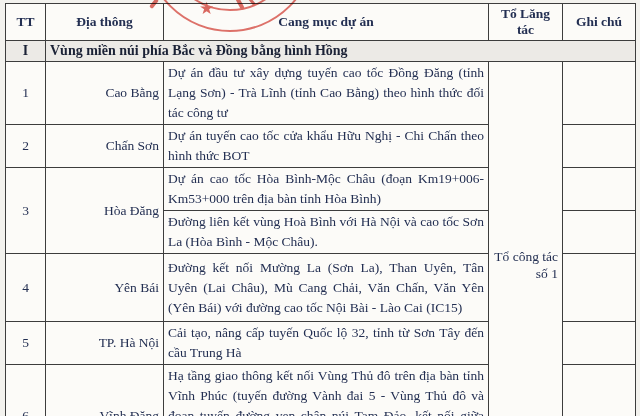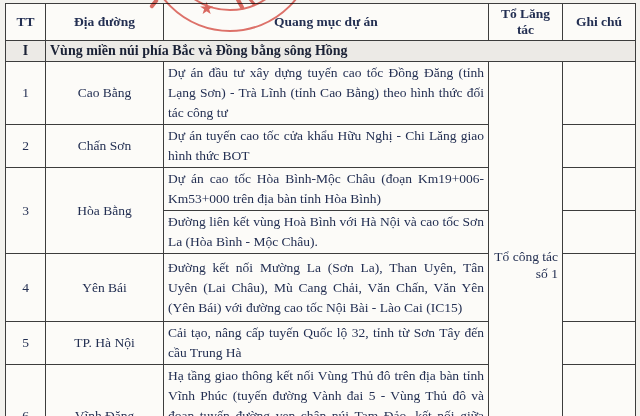--- a/index.html
+++ b/index.html
@@ -41,21 +41,21 @@
   }
   tr.section-row td{
     background:#eceae6;
     font-weight:bold;
     color:#1b2236;
     font-size:14px;
     height:18px;
     padding:1px 4px;
   }
   td.cell-num{text-align:center;color:#26324f;}
-  td.cell-locality{text-align:center;color:#26324f;}
+  td.cell-locality{text-align:right;color:#26324f;}
   td.cell-project{
     text-align:justify;
     vertical-align:top;
     line-height:20px;
     padding:2px 7px 1px 8px;
     color:#243154;
   }
   td.cell-taskforce{
     text-align:right;
     line-height:17px;
@@ -105,48 +105,48 @@
     <colgroup>
       <col style="width:40px">
       <col style="width:118px">
       <col style="width:325px">
       <col style="width:74px">
       <col style="width:73px">
     </colgroup>
     <thead>
       <tr>
         <th>TT</th>
-        <th>Địa đường</th>
-        <th>Quang mục dự án</th>
+        <th>Địa thông</th>
+        <th>Cang mục dự án</th>
         <th>Tổ Lăng tác</th>
         <th>Ghi chú</th>
       </tr>
     </thead>
     <tbody>
       <tr class="section-row">
         <td class="sec-num">I</td>
-        <td colspan="4">Vùng miền núi phía Bắc và Đồng bằng sông Hồng</td>
+        <td colspan="4">Vùng miền núi phía Bắc và Đồng bằng hình Hồng</td>
       </tr>
 
       <tr style="height: 57px;">
           <td class="cell-num" rowspan="1">1</td>
           <td class="cell-locality" rowspan="1">Cao Bằng</td>
           <td class="cell-project">Dự án đầu tư xây dựng tuyến cao tốc Đồng Đăng (tỉnh Lạng Sơn) - Trà Lĩnh (tỉnh Cao Bằng) theo hình thức đối tác công tư</td>
           <td class="cell-taskforce" rowspan="7">Tổ công tác số 1</td>
           <td class="cell-note"></td>
         </tr>
         <tr style="height: 34px;">
           <td class="cell-num" rowspan="1">2</td>
           <td class="cell-locality" rowspan="1">Chấn Sơn</td>
-          <td class="cell-project">Dự án tuyến cao tốc cửa khẩu Hữu Nghị - Chi Lăng giao hình thức BOT</td>
+          <td class="cell-project">Dự án tuyến cao tốc cửa khẩu Hữu Nghị - Chi Chấn theo hình thức BOT</td>
           <td class="cell-note"></td>
         </tr>
         <tr style="height: 33px;">
           <td class="cell-num" rowspan="2">3</td>
-          <td class="cell-locality" rowspan="2">Hòa Bằng</td>
+          <td class="cell-locality" rowspan="2">Hòa Đăng</td>
           <td class="cell-project">Dự án cao tốc Hòa Bình-Mộc Châu (đoạn Km19+006-Km53+000 trên địa bàn tỉnh Hòa Bình)</td>
           <td class="cell-note"></td>
         </tr>
         <tr style="height: 32px;">
           <td class="cell-project">Đường liên kết vùng Hoà Bình với Hà Nội và cao tốc Sơn La (Hòa Bình - Mộc Châu).</td>
           <td class="cell-note"></td>
         </tr>
         <tr style="height: 68px;">
           <td class="cell-num" rowspan="1">4</td>
           <td class="cell-locality" rowspan="1">Yên Bái</td>

